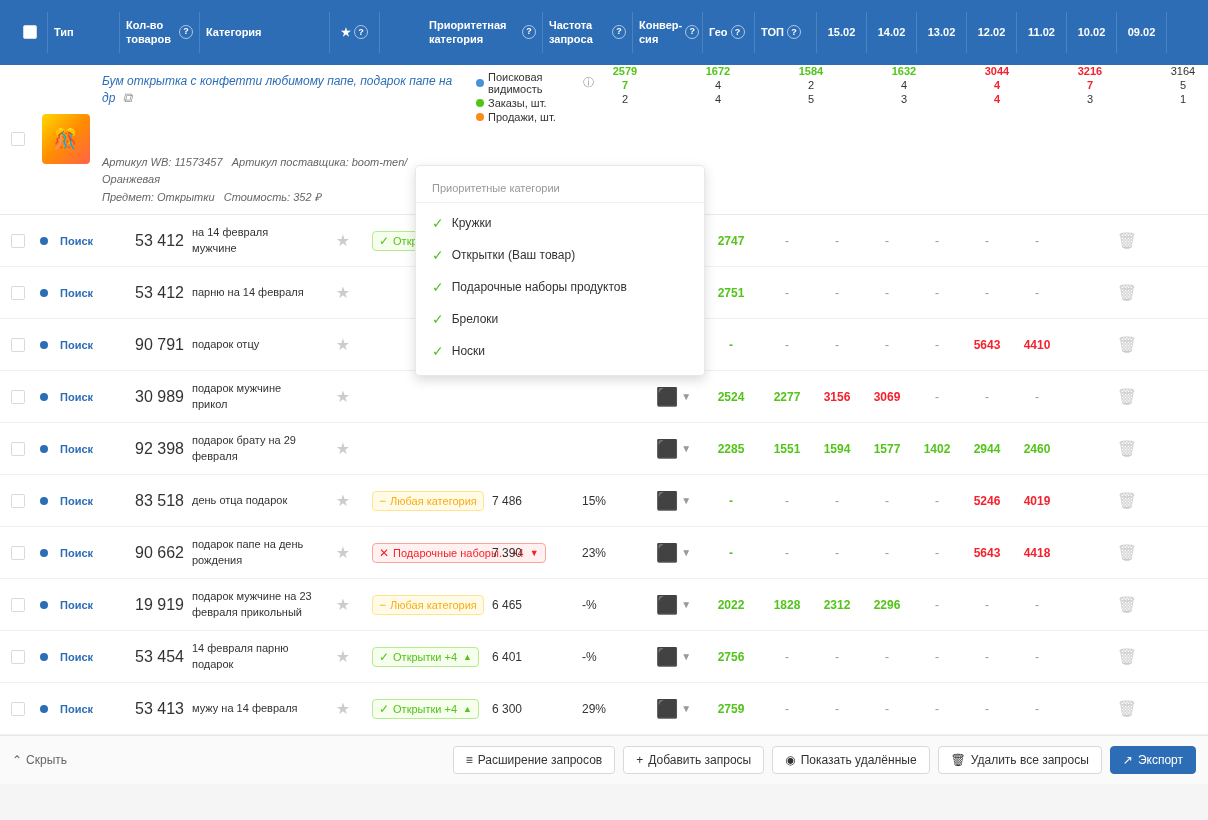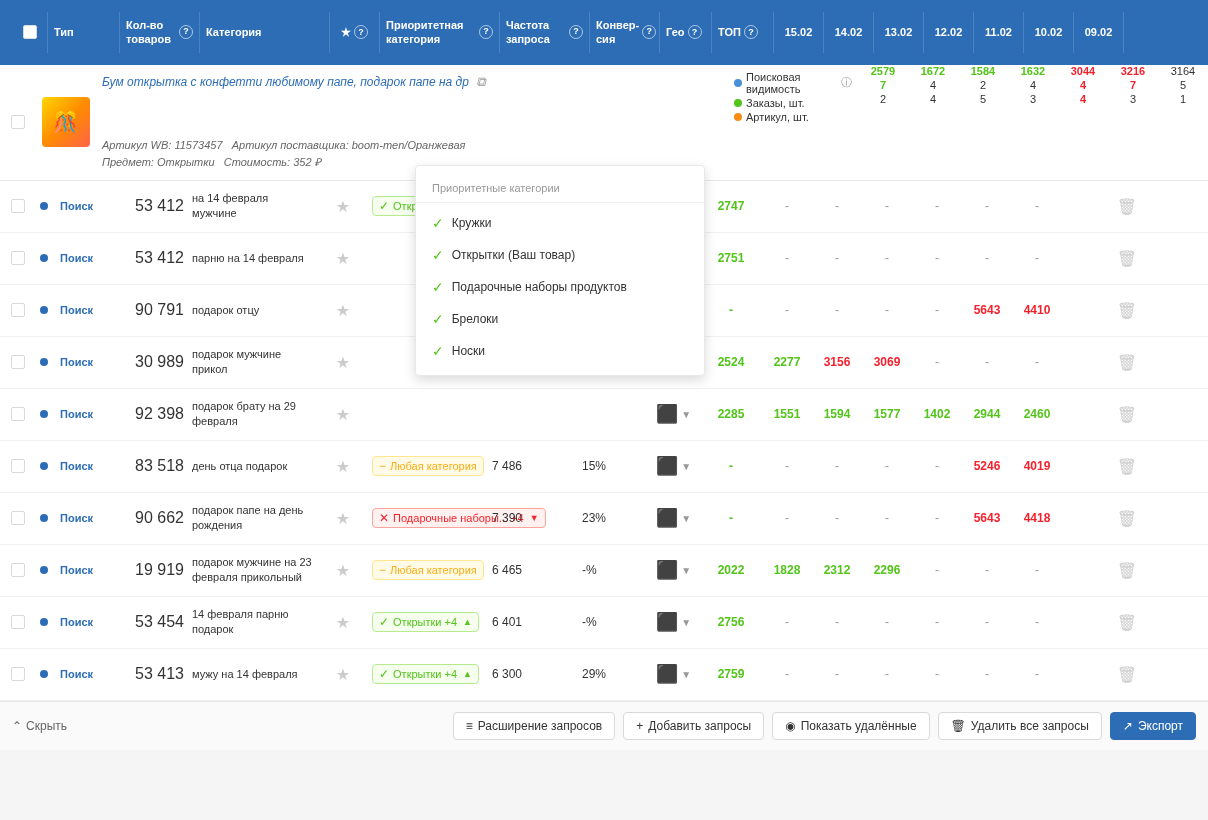--- a/index.html
+++ b/index.html
@@ -35,21 +35,21 @@
       border: 1px solid rgba(255,255,255,0.6);
       font-size: 9px;
       cursor: pointer;
       flex-shrink: 0;
     }
     .th-checkbox { width: 36px; justify-content: center; }
     .th-type { width: 72px; }
     .th-qty { width: 80px; line-height: 1.3; }
     .th-category { width: 130px; }
     .th-star { width: 50px; justify-content: center; }
-    .th-priority { width: 120px; line-height: 1.3; }
+    .th-priority { width: 120px; line-height: 1.3; margin-left: 43px; }
     .th-freq { width: 90px; line-height: 1.3; }
     .th-conv { width: 70px; line-height: 1.3; }
     .th-geo { width: 52px; }
     .th-top { width: 62px; }
     .th-date { width: 50px; text-align: center; justify-content: center; }
 
     
     .product-row {
       display: flex;
       align-items: stretch;
@@ -301,25 +301,25 @@
           <span class="dot dot-blue"></span>
           <span>Поисковая видимость</span>
           <span style="color:#999; font-size:11px; margin-left:2px;">ⓘ</span>
         </div>
         <div class="metric-row">
           <span class="dot dot-green"></span>
           <span>Заказы, шт.</span>
         </div>
         <div class="metric-row">
           <span class="dot dot-orange"></span>
-          <span>Артикул, шт.</span>
-        </div>
-      </div>
-
-      <div style="display:flex; flex-shrink:0;">
+          <span>Продажи, шт.</span>
+        </div>
+      </div>
+
+      <div style="display:flex; flex-shrink:0;gap:43px;">
         <div class="metric-col">
           <div class="metric-val val-green2">2579</div>
           <div class="metric-val val-green2">7</div>
           <div class="metric-val val-black">2</div>
         </div>
         <div class="metric-col">
           <div class="metric-val val-green2">1672</div>
           <div class="metric-val val-black">4</div>
           <div class="metric-val val-black">4</div>
         </div>

